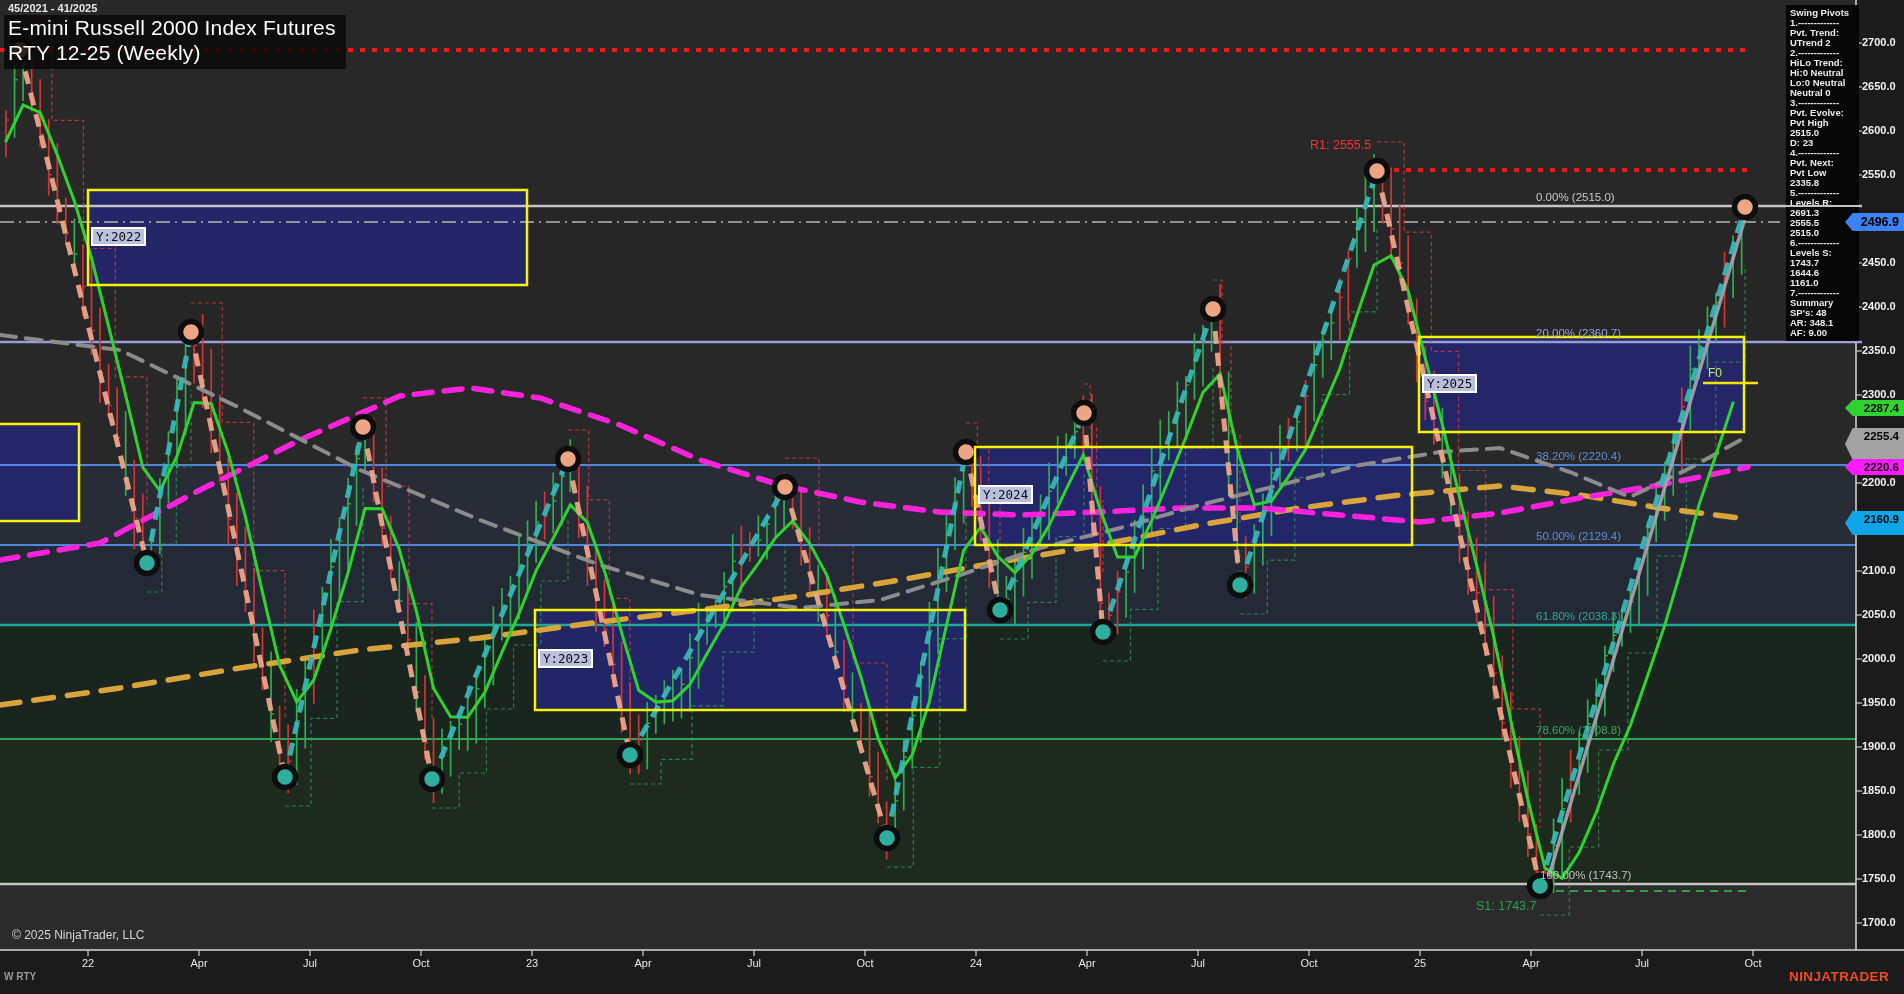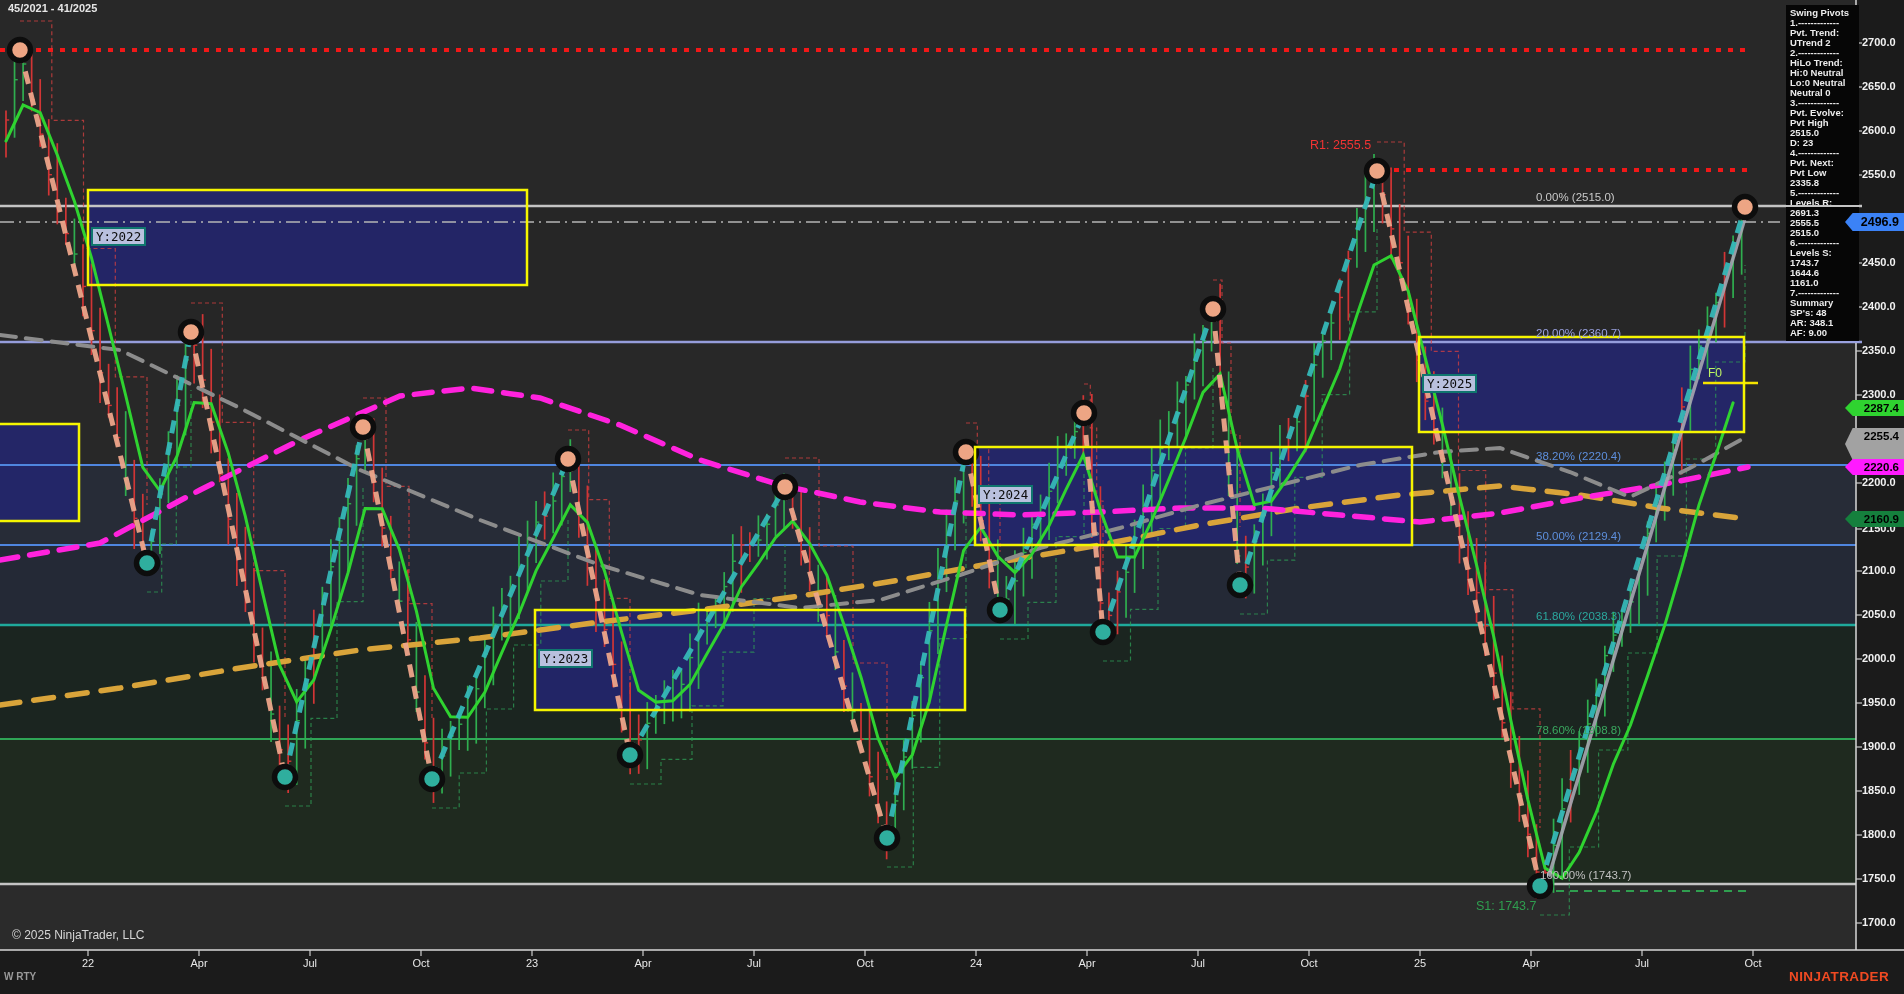--- a/index.html
+++ b/index.html
@@ -10,21 +10,21 @@
   .title-box{position:absolute;left:4px;top:15px;z-index:4;background:rgba(8,8,8,.85);
              color:#fff;padding:1px 10px 3px 4px;line-height:1.18;}
   .title-box .t1,.title-box .t2{font-size:21px;font-weight:400;letter-spacing:.2px;}
   .swing-panel{position:absolute;left:1786px;top:5px;width:66px;z-index:3;background:#060606;
                color:#ececec;font-size:9.5px;font-weight:600;line-height:10px;padding:3px 3px 4px 4px;
                white-space:nowrap;}
   .panel-xline{position:absolute;left:1786px;width:73px;height:2px;z-index:5;}
   .fib-label{position:absolute;z-index:2;font-size:11.5px;white-space:nowrap;}
   .anno{position:absolute;z-index:2;font-size:12px;font-weight:400;white-space:nowrap;}
   .year-chip{position:absolute;z-index:4;font-family:"DejaVu Sans Mono",monospace;font-size:12.5px;
-             color:#0c0c0c;background:#b9c0de;border:2px solid #0f766e;padding:0 3px;line-height:15px;}
+             color:#0c0c0c;background:#b9c0de;border:2px solid #ffffff;padding:0 3px;line-height:15px;}
   .price-tick{position:absolute;left:1862px;z-index:2;color:#f2f2f2;font-size:11px;font-weight:700;}
   .marker{position:absolute;left:1845px;width:59px;z-index:4;color:#000;font-size:11.5px;font-weight:700;
           text-align:right;padding-right:5px;box-sizing:border-box;
           clip-path:polygon(0 50%,13% 0,100% 0,100% 100%,13% 100%);}
   .marker.big{font-size:12.5px;}
   .time-label{position:absolute;top:957px;z-index:2;transform:translateX(-50%);color:#e8e8e8;font-size:11px;}
   .copyright{position:absolute;left:12px;top:928px;z-index:2;color:#d6d6d6;font-size:12px;}
   .series-tag{position:absolute;left:4px;top:971px;z-index:2;color:#9a9a9a;font-size:10px;font-weight:700;}
   .brand{position:absolute;left:1789px;top:969px;z-index:2;color:#f04a22;font-size:13.5px;font-weight:700;letter-spacing:.4px;}
 </style>
@@ -571,20 +571,24 @@
       <line x1="1198" y1="950" x2="1198" y2="956" stroke="#cfcfcf" stroke-width="1.2"></line>
       <line x1="1309" y1="950" x2="1309" y2="956" stroke="#cfcfcf" stroke-width="1.2"></line>
       <line x1="1420" y1="950" x2="1420" y2="956" stroke="#cfcfcf" stroke-width="1.2"></line>
       <line x1="1531" y1="950" x2="1531" y2="956" stroke="#cfcfcf" stroke-width="1.2"></line>
       <line x1="1642" y1="950" x2="1642" y2="956" stroke="#cfcfcf" stroke-width="1.2"></line>
       <line x1="1753" y1="950" x2="1753" y2="956" stroke="#cfcfcf" stroke-width="1.2"></line>
     </svg>
 
   <div class="range-label">45/2021 - 41/2025</div>
 
+  <div class="title-box">
+    <div class="t1">E-mini Russell 2000 Index Futures</div>
+    <div class="t2">RTY 12-25 (Weekly)</div>
+  </div>
 
   <div class="swing-panel" id="swingPanel">
       <div>Swing Pivots</div>
       <div>1.-------------</div>
       <div>Pvt. Trend:</div>
       <div>UTrend 2</div>
       <div>2.-------------</div>
       <div>HiLo Trend:</div>
       <div>Hi:0 Neutral</div>
       <div>Lo:0 Neutral</div>
@@ -646,21 +650,21 @@
       <div class="price-tick" style="top: 696px;">1950.0</div>
       <div class="price-tick" style="top: 740px;">1900.0</div>
       <div class="price-tick" style="top: 784px;">1850.0</div>
       <div class="price-tick" style="top: 828px;">1800.0</div>
       <div class="price-tick" style="top: 872px;">1750.0</div>
       <div class="price-tick" style="top: 916px;">1700.0</div>
       <div class="marker big" style="top: 213px; height: 18px; line-height: 18px; background: #3b82f6;">2496.9</div>
       <div class="marker" style="top: 400px; height: 16px; line-height: 16px; background: rgb(47, 211, 48);">2287.4</div>
       <div class="marker" style="top: 428px; height: 32px; line-height: 16px; background: rgb(162, 162, 162);">2255.4</div>
       <div class="marker" style="top: 459px; height: 16px; line-height: 16px; background: rgb(255, 26, 255);">2220.6</div>
-      <div class="marker" style="top: 511px; height: 16px; line-height: 16px; background: #15803d;">2160.9</div>
+      <div class="marker" style="top: 511px; height: 24px; line-height: 16px; background: #0ea5e9;">2160.9</div>
       <div class="time-label" style="left: 88px;">22</div>
       <div class="time-label" style="left: 199px;">Apr</div>
       <div class="time-label" style="left: 310px;">Jul</div>
       <div class="time-label" style="left: 421px;">Oct</div>
       <div class="time-label" style="left: 532px;">23</div>
       <div class="time-label" style="left: 643px;">Apr</div>
       <div class="time-label" style="left: 754px;">Jul</div>
       <div class="time-label" style="left: 865px;">Oct</div>
       <div class="time-label" style="left: 976px;">24</div>
       <div class="time-label" style="left: 1087px;">Apr</div>

